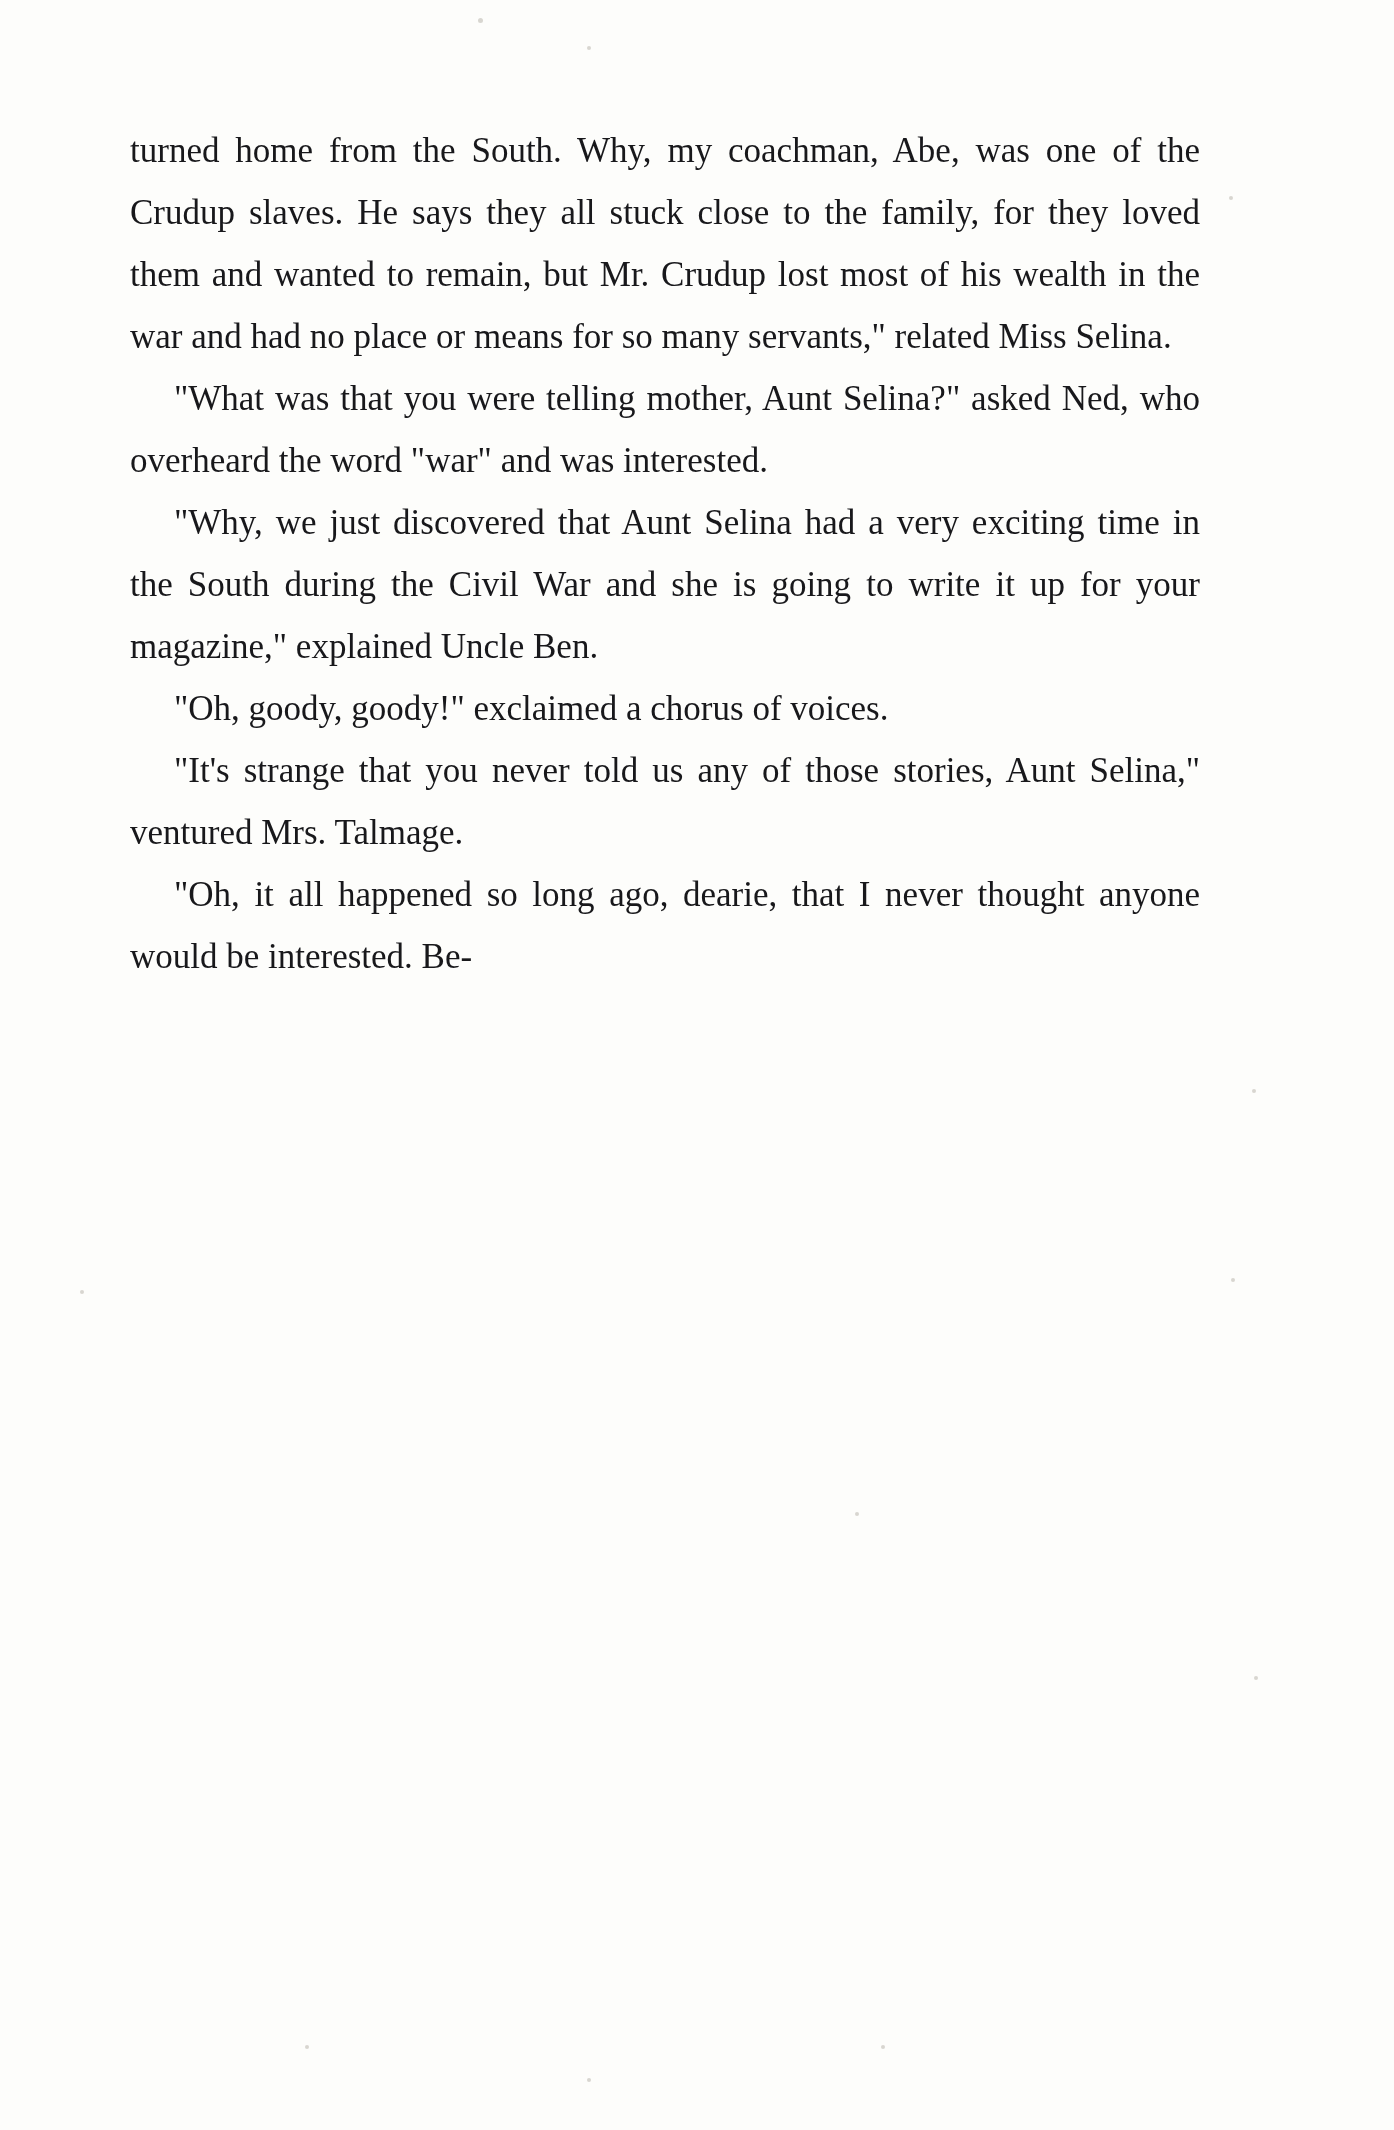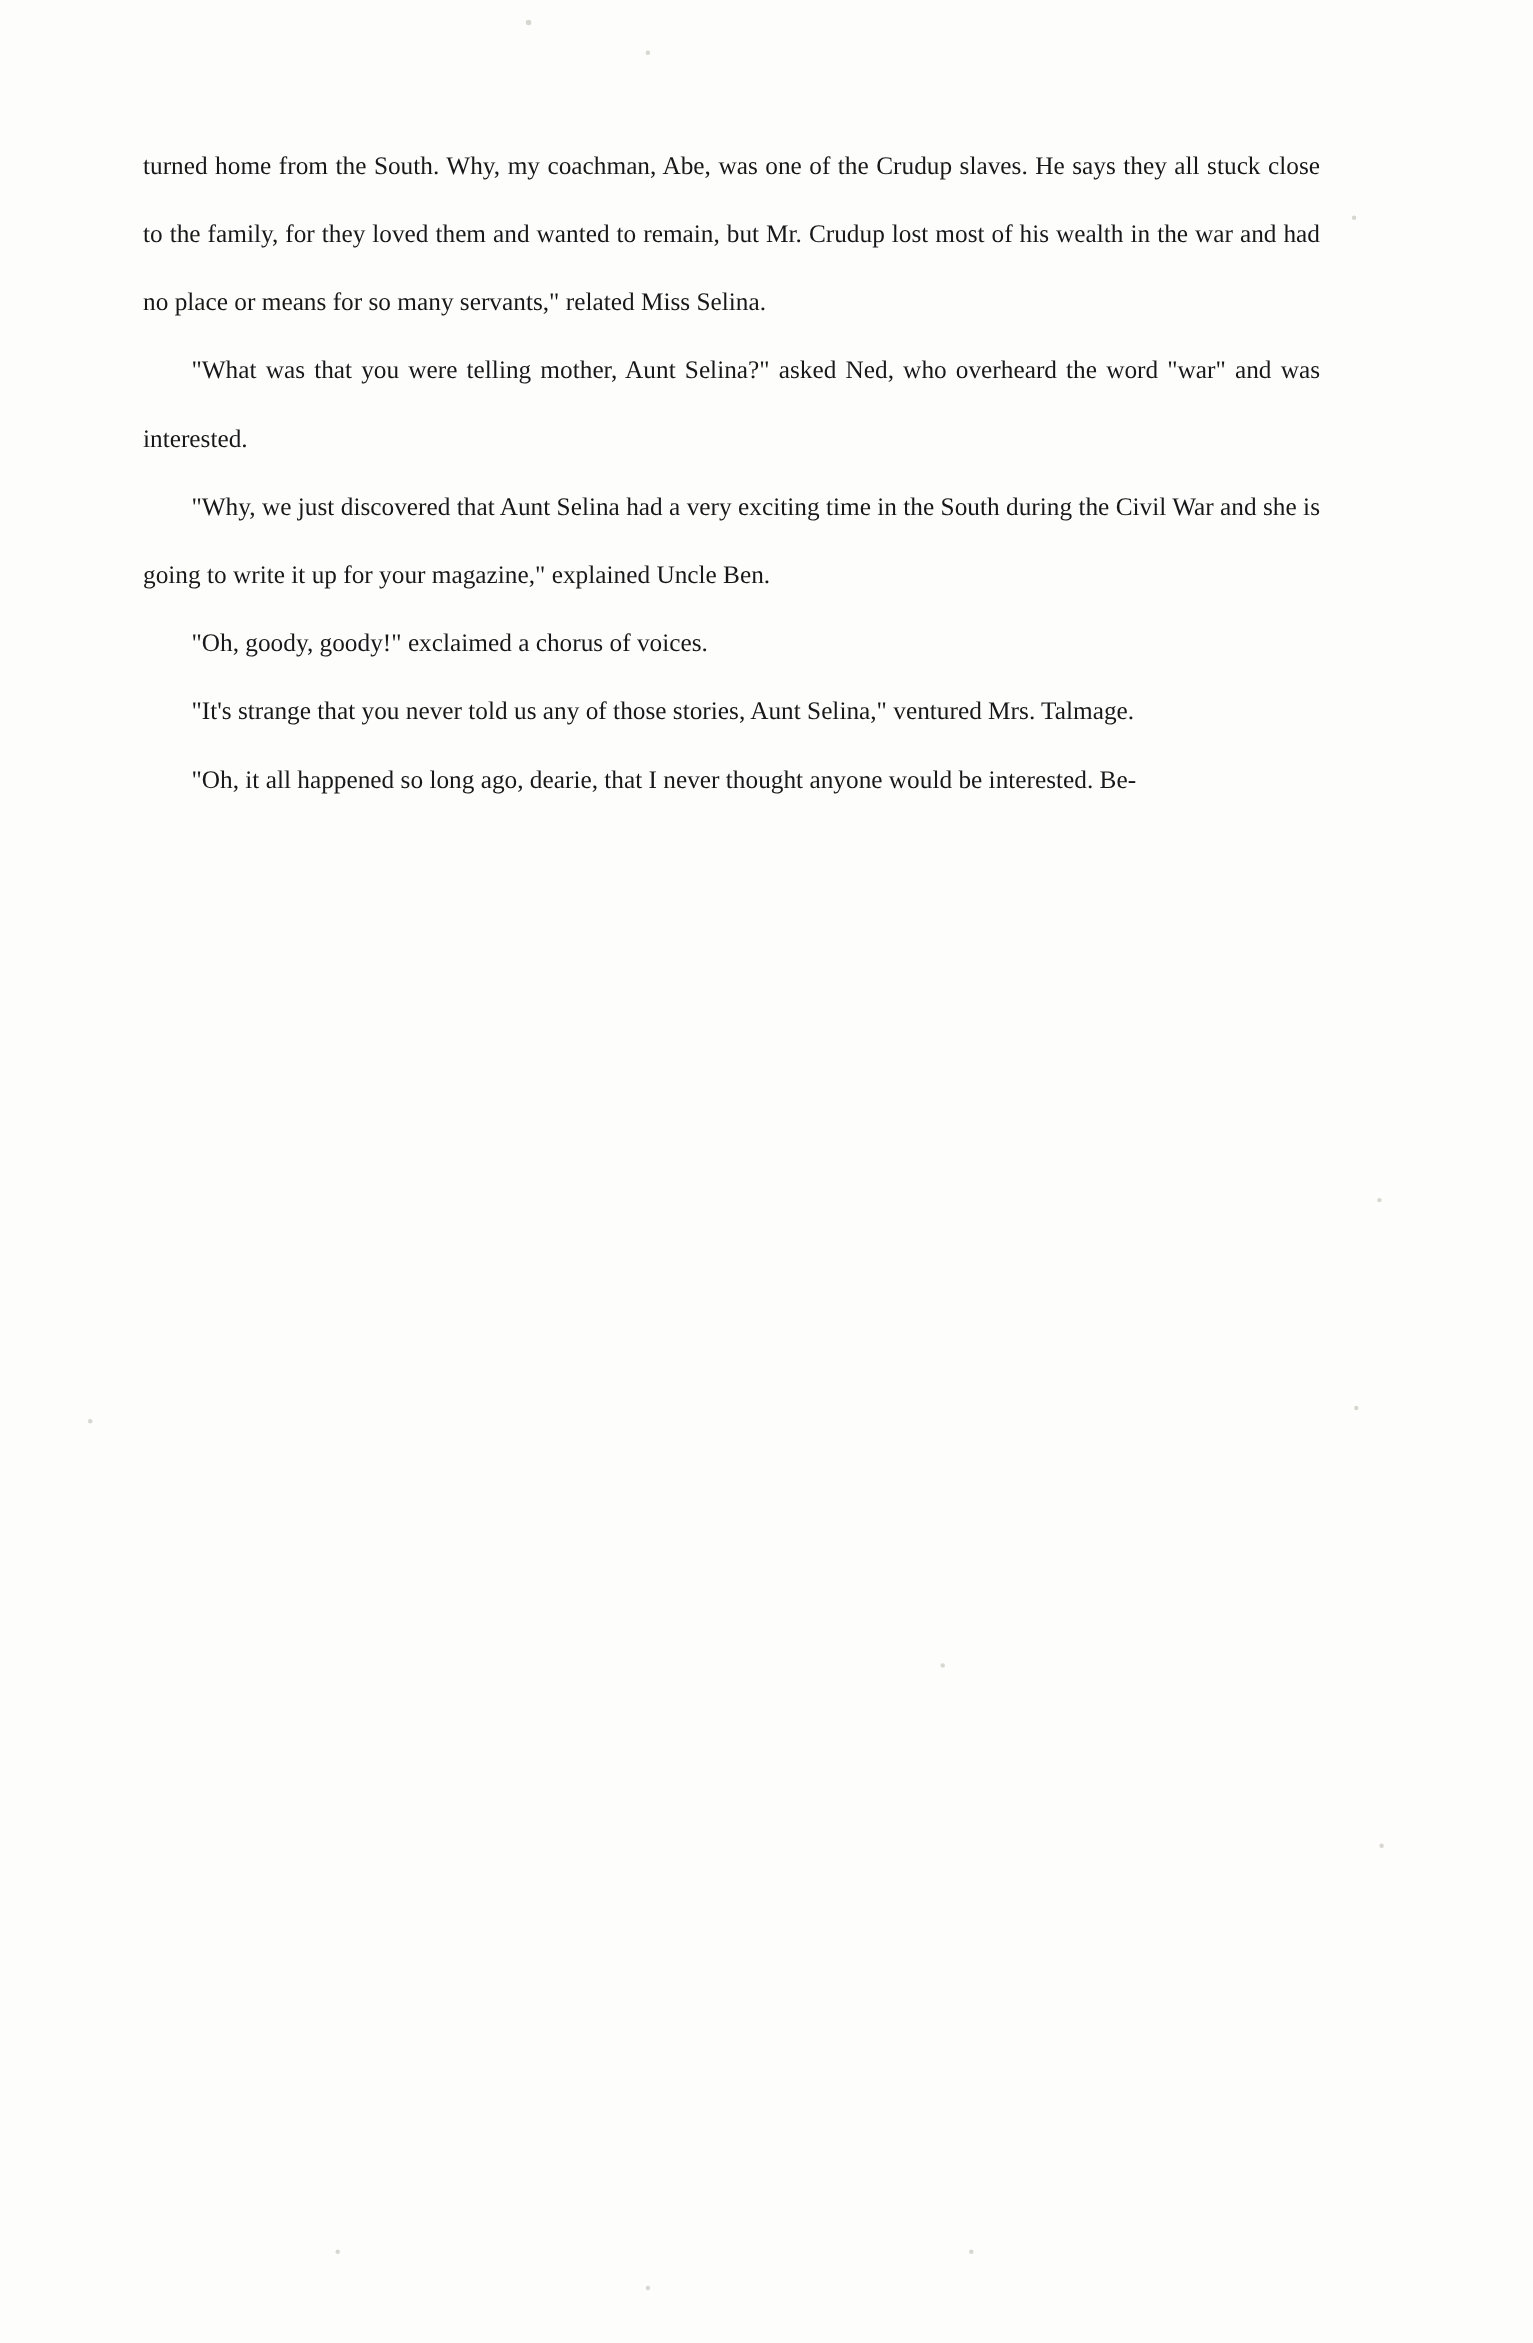--- a/index.html
+++ b/index.html
@@ -30,21 +30,21 @@
     margin-bottom: 44px;
     padding-left: 16px;
   }
   .folio {
     font-size: 31px;
     letter-spacing: 0.5px;
     margin-right: 14px;
   }
   .body-text {
     font-family: "Liberation Serif", serif;
-    font-size: 23px;
+    font-size: 35px;
     line-height: 62px;
     color: #18181b;
     text-align: justify;
     text-justify: inter-word;
     -webkit-hyphens: none;
     hyphens: none;
   }
   .body-text p {
     margin: 0;
     text-indent: 0;

